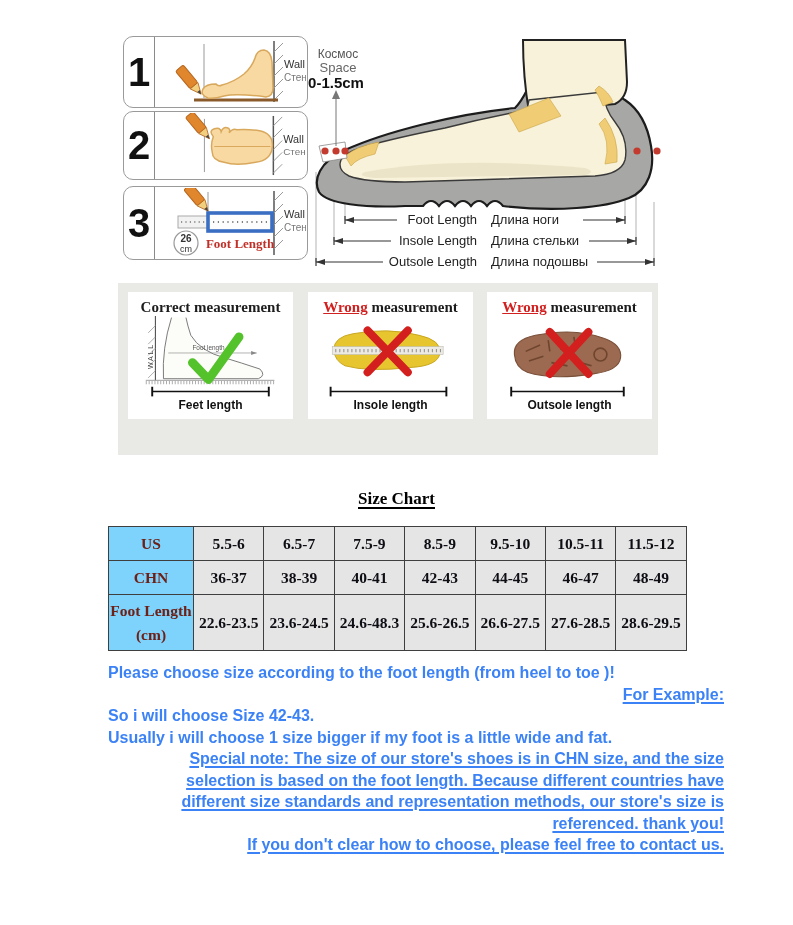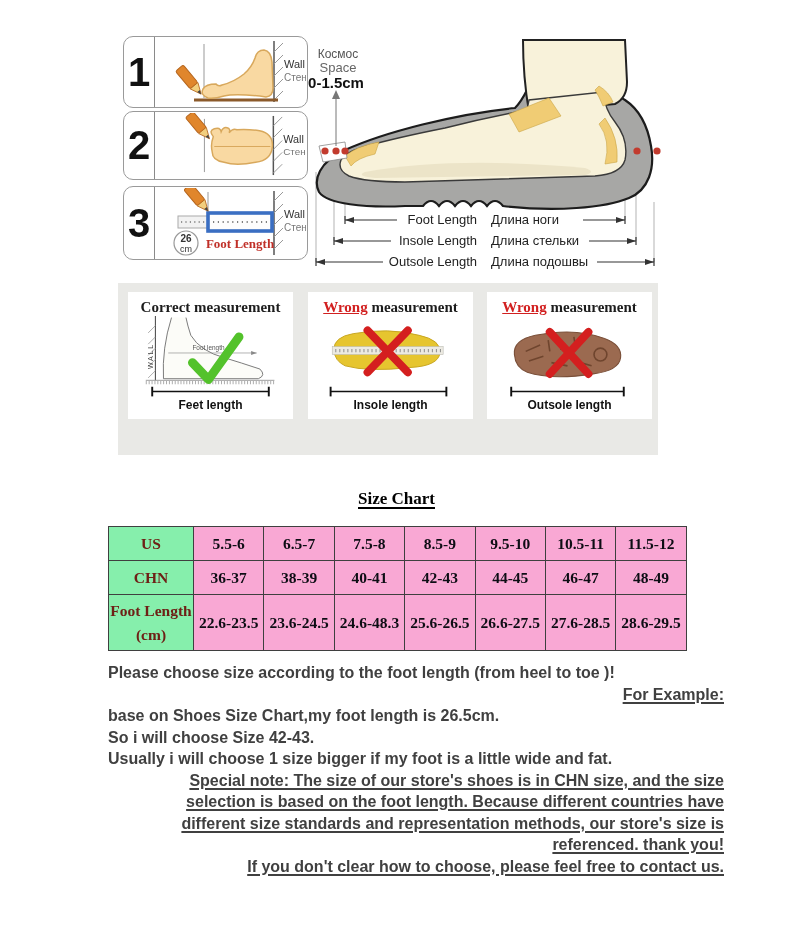--- a/index.html
+++ b/index.html
@@ -28,29 +28,29 @@
   .panel-label { font-size:12px; font-weight:bold; color:#111; margin-bottom:7px; }
 
   
   .chart-title { position:absolute; left:0; top:489px; width:100%; text-align:center;
                  font-family:"Liberation Serif", serif; font-weight:bold; font-size:17px;
                  color:#000; text-decoration:underline; text-decoration-thickness:2px;
                  text-underline-offset:3px; }
   table.sizes { position:absolute; left:108px; top:526px; width:578px; border-collapse:collapse;
                 table-layout:fixed; font-family:"Liberation Serif", serif; font-weight:bold; }
   table.sizes td { border:1.6px solid #3f3f3f; text-align:center; vertical-align:middle;
-                   font-size:15.5px; color:#0d0d14; background:#f9a8d4; padding:0; }
-  table.sizes td.rowhead { background:#86efac; color:#6e2016; }
+                   font-size:15.5px; color:#0d0d14; background:#e5e5e5; padding:0; }
+  table.sizes td.rowhead { background:#7dd3fc; color:#6e2016; }
   tr.r1 td, tr.r2 td { height:34px; }
   tr.r3 td { height:56px; }
   .rowhead .sub { display:block; margin-top:6px; }
 
   
   .notes { position:absolute; left:108px; top:662px; width:616px; font-size:16px;
-           font-weight:bold; color:#404040; line-height:21.5px; }
+           font-weight:bold; color:#3b82f6; line-height:21.5px; }
   .notes .u { text-decoration:underline; text-decoration-thickness:2px; text-underline-offset:2px;text-align:right; }
 
   svg text { font-family:"Liberation Sans", sans-serif; }
   .serif-red { font-family:"Liberation Serif", serif; font-weight:bold; }
 </style>
 </head>
 <body>
 
 <div class="page">
 
@@ -270,21 +270,21 @@
       <col style="width:70.4px">
         <col style="width:70.4px">
         <col style="width:70.4px">
         <col style="width:70.4px">
     </colgroup>
     <tbody>
         <tr class="r1">
       <td class="rowhead">US</td>
       <td>5.5-6</td>
       <td>6.5-7</td>
-      <td>7.5-8</td>
+      <td>7.5-9</td>
       <td>8.5-9</td>
       <td>9.5-10</td>
       <td>10.5-11</td>
       <td>11.5-12</td>
     </tr>
     <tr class="r2">
       <td class="rowhead">CHN</td>
       <td>36-37</td>
       <td>38-39</td>
       <td>40-41</td>
@@ -305,21 +305,20 @@
       <td>26.6-27.5</td>
       <td>27.6-28.5</td>
       <td>28.6-29.5</td>
     </tr>
   </tbody>
     </table>
 
   <div class="notes">
     <div>Please choose size according to the foot length (from heel to toe )!</div>
     <div class="u">For Example:</div>
-    <div>base on Shoes Size Chart,my foot length is 26.5cm.</div>
     <div>So i will choose Size 42-43.</div>
     <div>Usually i will choose 1 size bigger if my foot is a little wide and fat.</div>
     <div class="u">Special note: The size of our store's shoes is in CHN size, and the size</div>
     <div class="u">selection is based on the foot length. Because different countries have</div>
     <div class="u">different size standards and representation methods, our store's size is</div>
     <div class="u">referenced. thank you!</div>
     <div class="u">If you don't clear how to choose, please feel free to contact us.</div>
   </div>
 
 </div>

